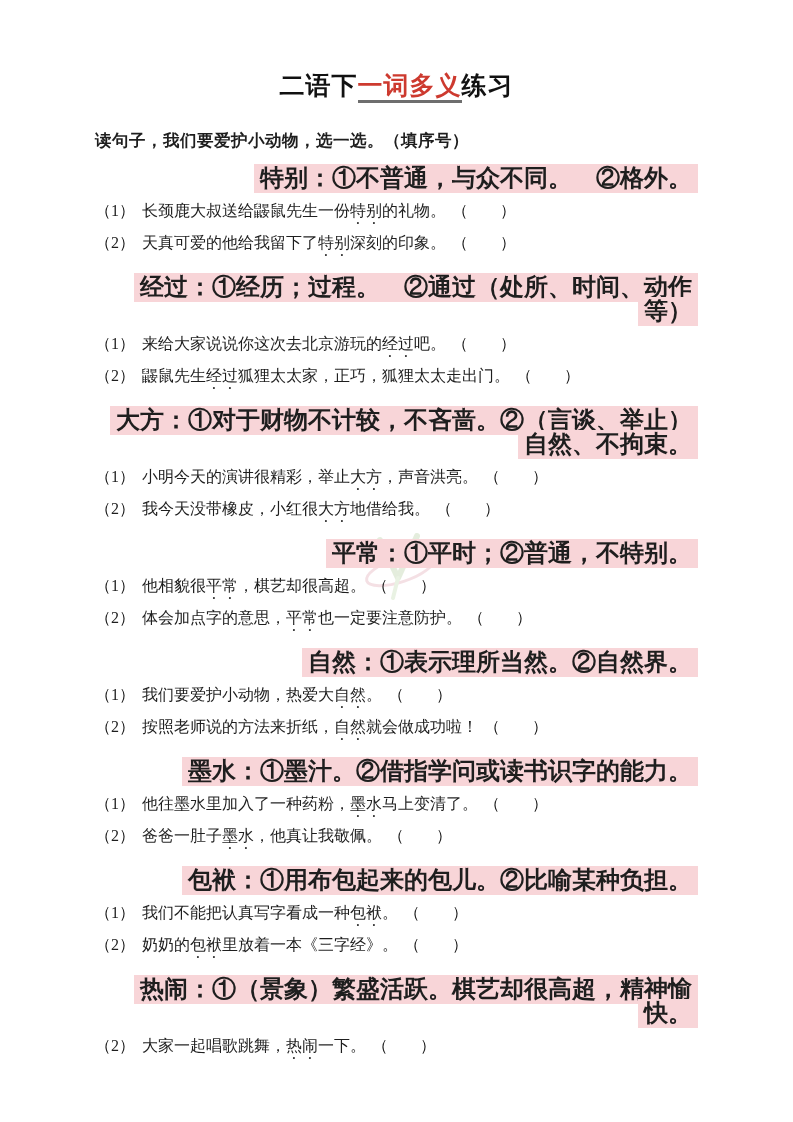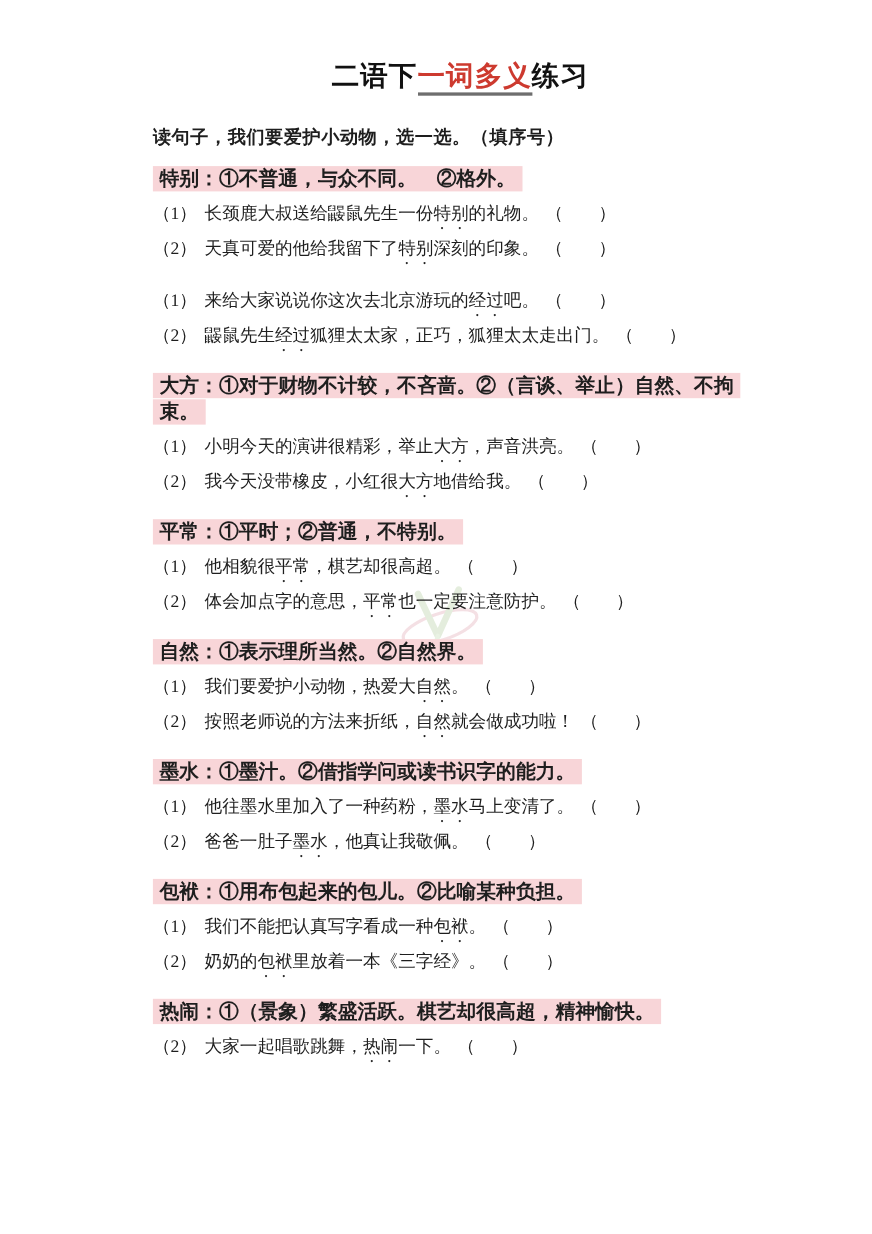--- a/index.html
+++ b/index.html
@@ -9,21 +9,21 @@
     font-family:"Liberation Serif","DejaVu Serif",serif;
     color:#1e1e1e;
     position:relative;
     overflow:hidden;
   }
   :root {
     --header-bg:#f8d5d8;
     --title-red:#cd3a2f;
     --underline:#6e6e6e;
   }
-  .page { position:relative; z-index:1; padding:52px 95px 0 95px;margin-left:44px; }
+  .page { position:relative; z-index:1; padding:68px 95px 0 95px; }
   .title {
     text-align:center;
     font-family:"Liberation Sans","DejaVu Sans",sans-serif;
     font-weight:bold;
     font-size:25px;
     line-height:34px;
     letter-spacing:1px;
     color:#111;
   }
   .title .hl {
@@ -33,22 +33,22 @@
   }
   .instruction {
     margin-top:26px;
     font-size:16.5px;
     line-height:26px;
     font-weight:600;
     letter-spacing:.5px;
   }
   .section { margin-top:12px; margin-bottom:15px; }
   .sec-header {
-    text-align:left;
-    font-size:18px;
+    text-align:right;
+    font-size:24px;
     font-weight:bold;
     line-height:24px;
     margin-bottom:6px;
   }
   .sec-header .bg {
     background:var(--header-bg);
     padding:1px 6px 2px 6px;
     box-decoration-break:clone;
     -webkit-box-decoration-break:clone;
   }
@@ -90,20 +90,21 @@
     <div class="sec-header"><span class="bg">特别：①不普通，与众不同。　②格外。</span></div>
     <div class="item">
       <span class="num">（1）</span><span>长颈鹿大叔送给鼹鼠先生一份</span><span class="dotted">特别</span><span>的礼物。</span><span class="blank">（　　）</span>
     </div>
     <div class="item">
       <span class="num">（2）</span><span>天真可爱的他给我留下了</span><span class="dotted">特别</span><span>深刻的印象。</span><span class="blank">（　　）</span>
     </div>
   </div>
 
   <div class="section">
+    <div class="sec-header"><span class="bg">经过：①经历；过程。　②通过（处所、时间、动作等）</span></div>
     <div class="item">
       <span class="num">（1）</span><span>来给大家说说你这次去北京游玩的</span><span class="dotted">经过</span><span>吧。</span><span class="blank">（　　）</span>
     </div>
     <div class="item">
       <span class="num">（2）</span><span>鼹鼠先生</span><span class="dotted">经过</span><span>狐狸太太家，正巧，狐狸太太走出门。</span><span class="blank">（　　）</span>
     </div>
   </div>
 
   <div class="section">
     <div class="sec-header"><span class="bg">大方：①对于财物不计较，不吝啬。②（言谈、举止）自然、不拘束。</span></div>

